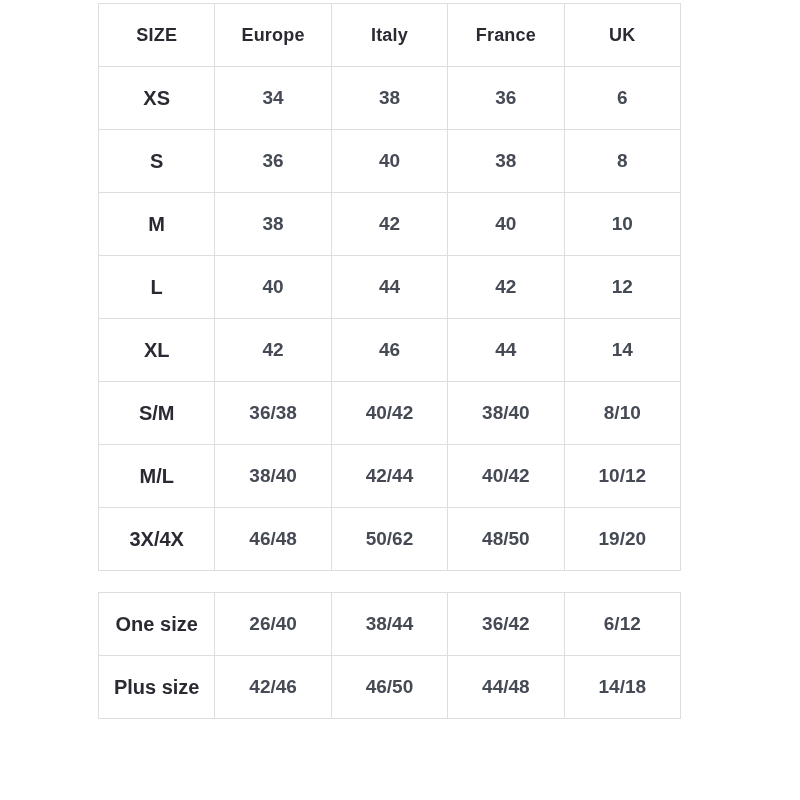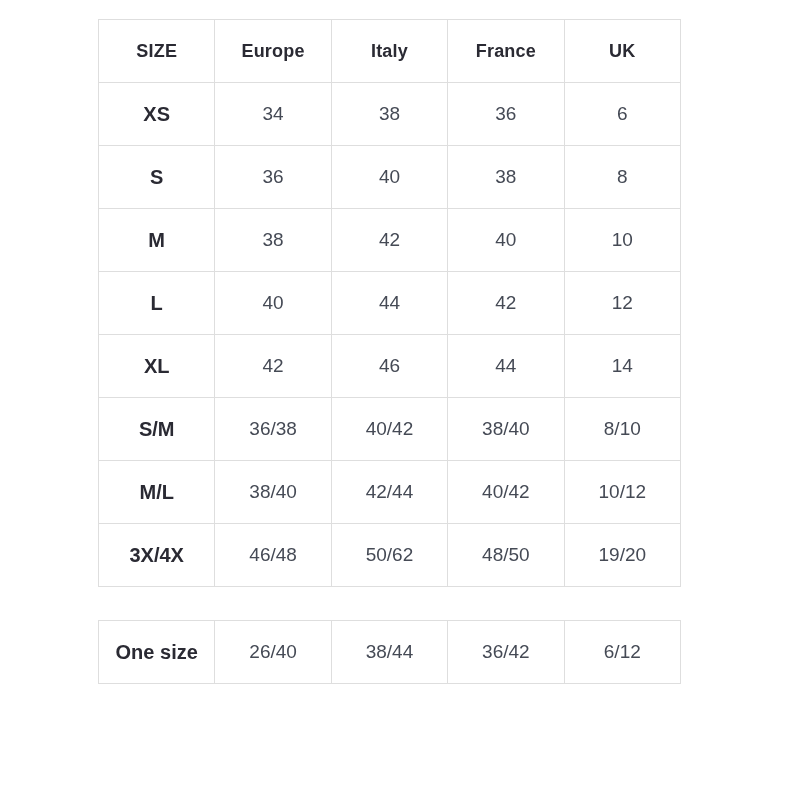--- a/index.html
+++ b/index.html
@@ -6,21 +6,21 @@
     margin: 0;
     padding: 0;
     background: #ffffff;
     width: 800px;
     height: 800px;
     font-family: "Liberation Sans", sans-serif;
   }
   .page {
     position: absolute;
     left: 98px;
-    top: 19px;
+    top: 3px;
     width: 583px;
   }
   table.size-table {
     border-collapse: collapse;
     table-layout: fixed;
     width: 583px;
     background: #ffffff;
   }
   table.size-table th,
   table.size-table td {
@@ -33,30 +33,30 @@
     white-space: nowrap;
   }
   table.size-table th {
     font-size: 18px;
     font-weight: 700;
     color: #2a2a33;
     letter-spacing: 0.2px;
   }
   table.size-table td {
     font-size: 19px;
-    font-weight: 400;
+    font-weight: 700;
     color: #454a55;
   }
   table.size-table td.row-label {
     font-size: 20px;
     font-weight: 700;
     color: #2a2a33;
   }
   table.size-table.extra {
-    margin-top: 33px;
+    margin-top: 21px;
   }
 </style>
 </head>
 <body>
 
 <div class="page">
   <table class="size-table main">
     <thead>
       <tr id="main-head">
           <th>SIZE</th>
@@ -128,15 +128,22 @@
 
   <table class="size-table extra">
     <tbody id="extra-body">
         <tr>
           <td class="row-label">One size</td>
           <td>26/40</td>
           <td>38/44</td>
           <td>36/42</td>
           <td>6/12</td>
         </tr>
+        <tr>
+          <td class="row-label">Plus size</td>
+          <td>42/46</td>
+          <td>46/50</td>
+          <td>44/48</td>
+          <td>14/18</td>
+        </tr>
       </tbody>
   </table>
 </div>
 
 </body></html>

